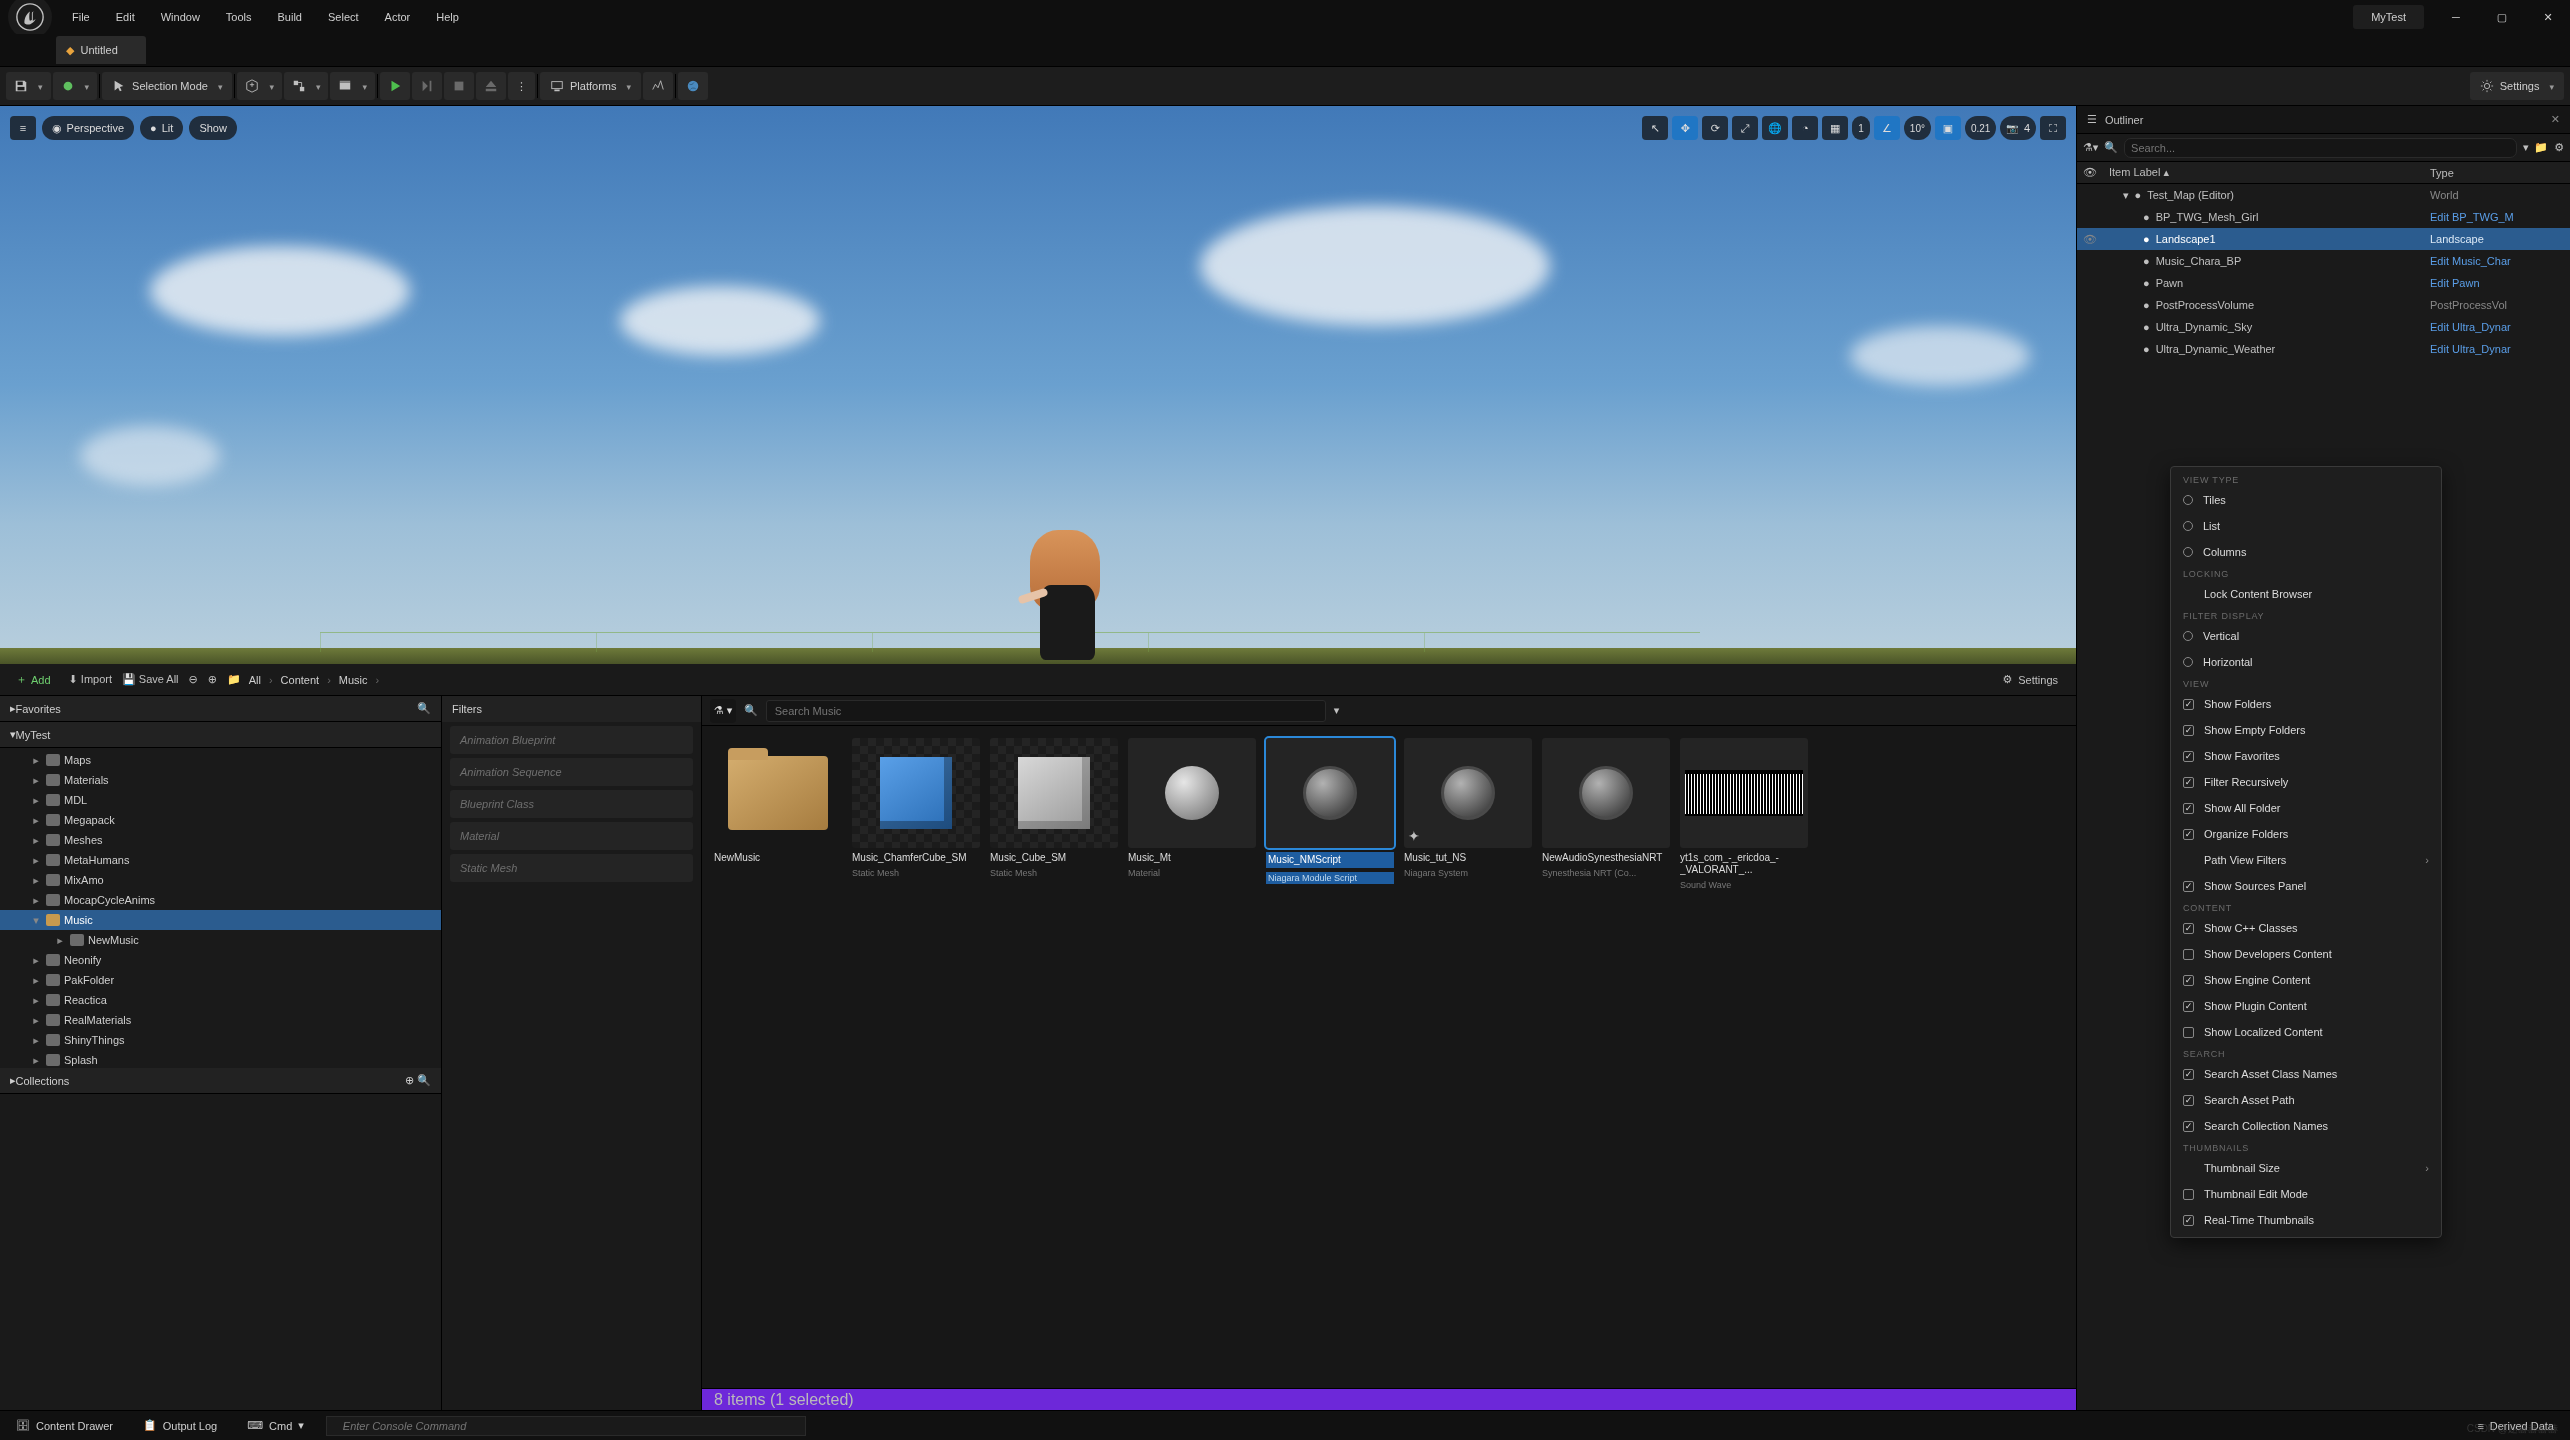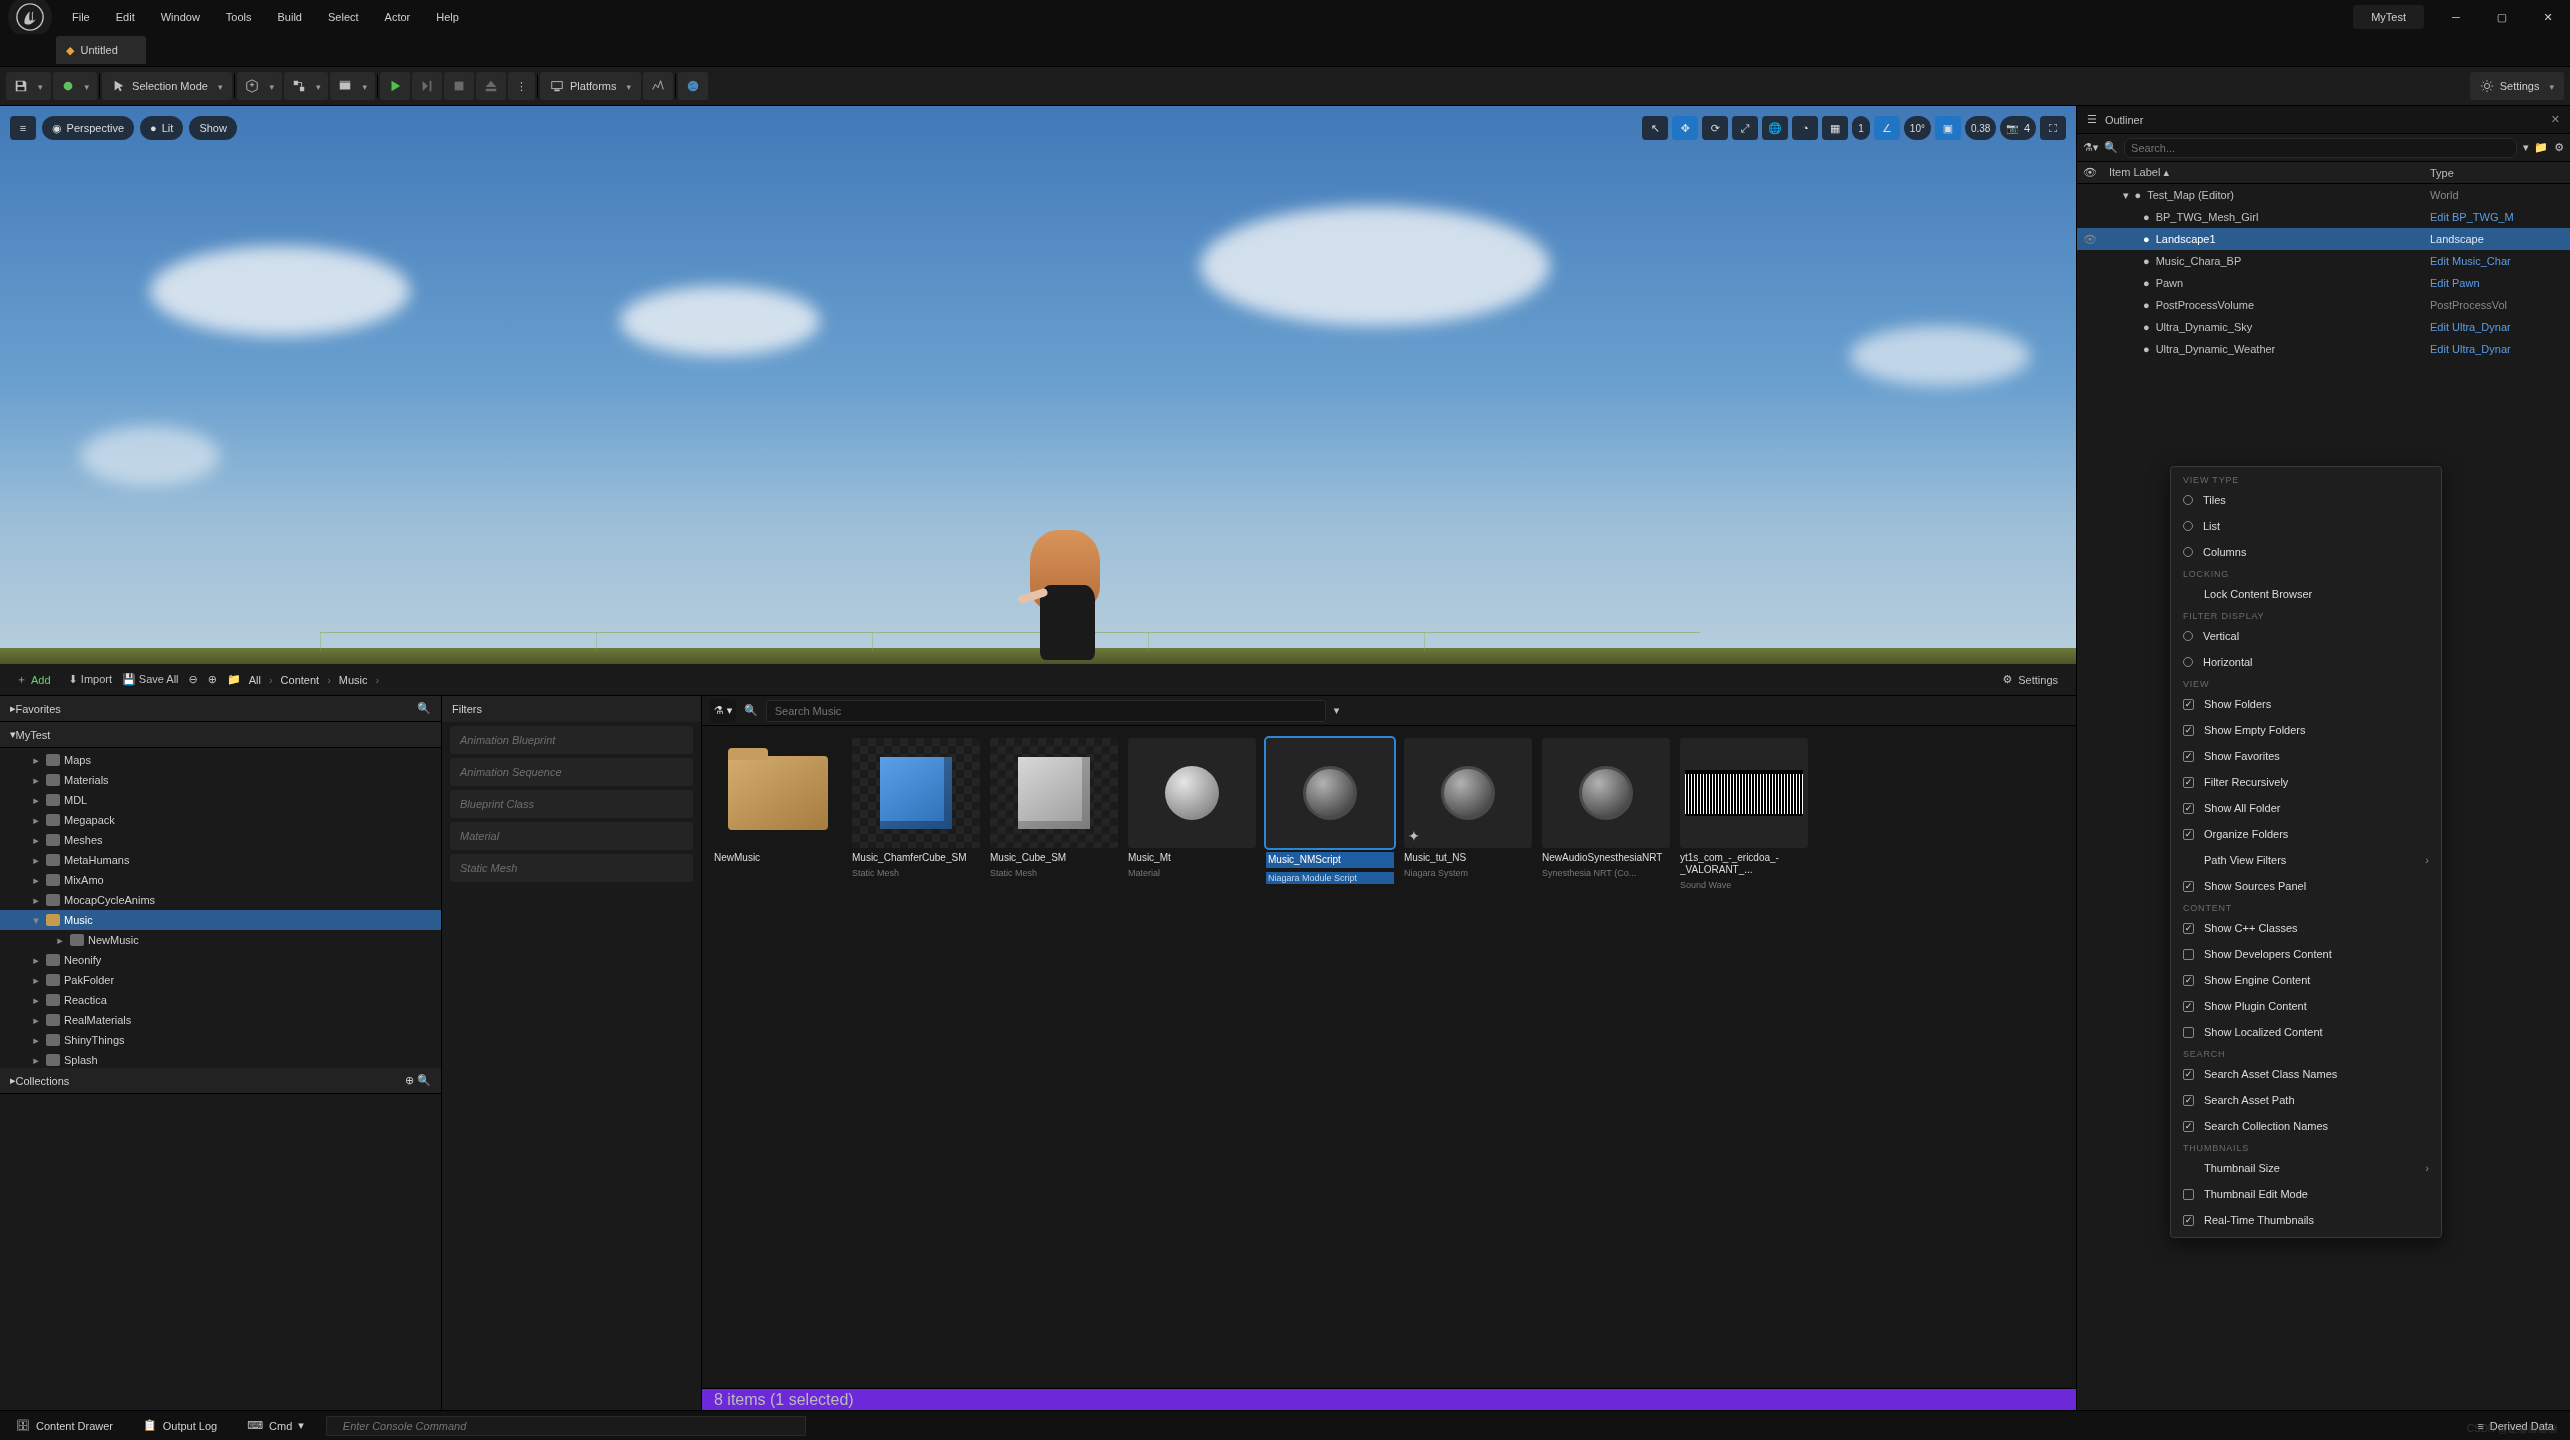--- a/index.html
+++ b/index.html
@@ -314,21 +314,21 @@
           <div class="vpbtn iconbtn acc">✥</div>
           <div class="vpbtn iconbtn">⟳</div>
           <div class="vpbtn iconbtn">⤢</div>
           <div class="vpbtn iconbtn">🌐</div>
           <div class="vpbtn iconbtn">◔</div>
           <div class="vpbtn iconbtn">▦</div>
           <div class="vpbtn small">1</div>
           <div class="vpbtn iconbtn acc">∠</div>
           <div class="vpbtn small">10°</div>
           <div class="vpbtn iconbtn acc">▣</div>
-          <div class="vpbtn small">0.38</div>
+          <div class="vpbtn small">0.21</div>
           <div class="vpbtn small">📷 <span>4</span></div>
           <div class="vpbtn iconbtn">⛶</div>
         </div>
       </div>
 
       <div class="content-browser">
         <div class="cb-toolbar">
           <div class="addbtn">＋ <span>Add</span></div>
           <div class="sbtn">⬇ <span>Import</span></div>
           <div class="sbtn">💾 <span>Save All</span></div>

